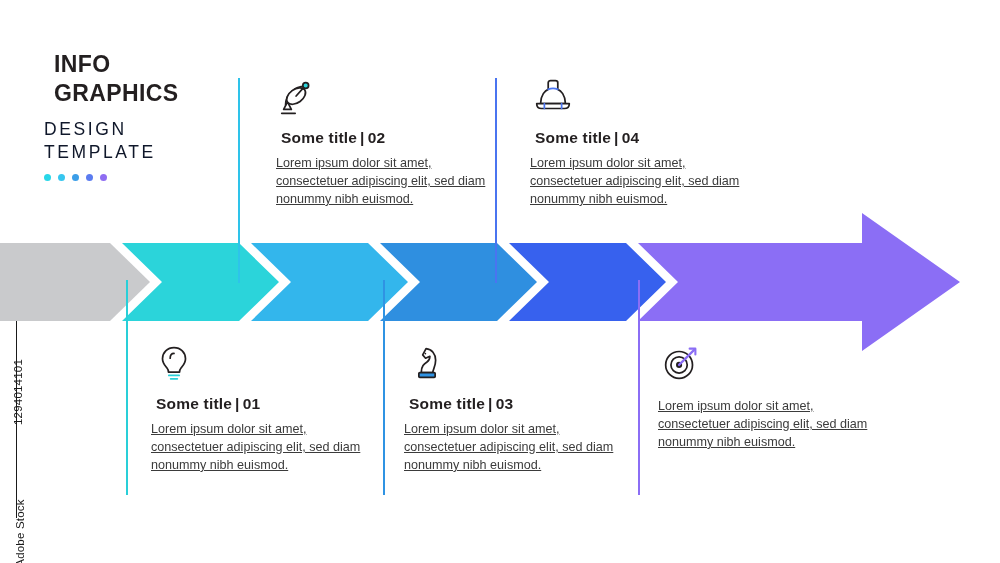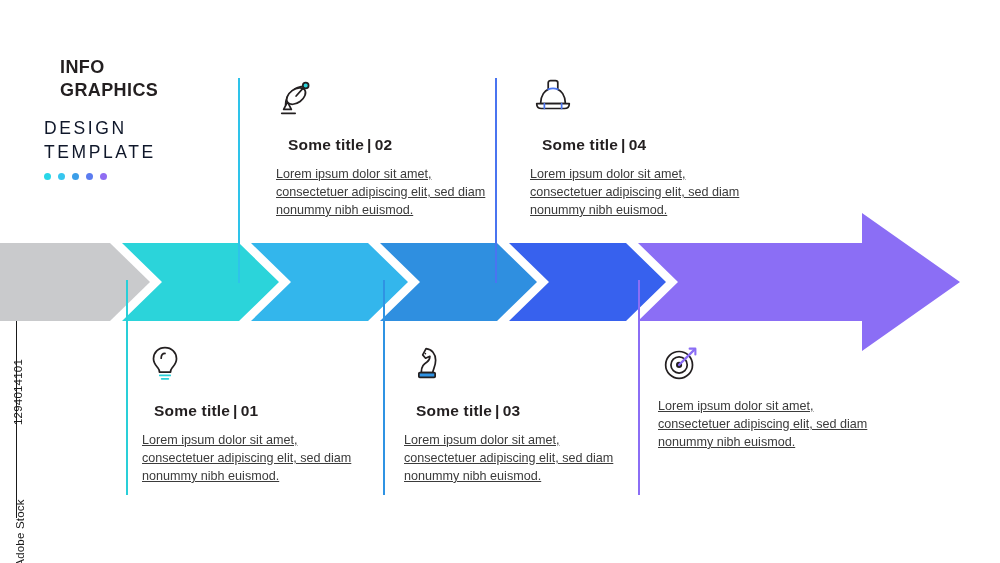--- a/index.html
+++ b/index.html
@@ -50,26 +50,26 @@
   }
 
   
   .title-block {
     position: absolute;
     left: 44px;
     top: 40px;
     width: 230px;
   }
   .title-main {
-    font-size: 18px;
+    font-size: 23px;
     font-weight: bold;
     color: #231f20;
     letter-spacing: .4px;
     line-height: 1.25;
-    margin: 16px;
+    margin: 10px;
   }
   .title-sub {
     font-size: 17.5px;
     color: #0f172a;
     letter-spacing: 2.6px;
     line-height: 1.35;
     margin: 4px 0 0 0;
     font-weight: normal;
   }
   .dots {
@@ -103,21 +103,21 @@
   
   .item {
     position: absolute;
     width: 224px;
   }
   .item .icon {
     width: 46px;
     height: 46px;
   }
   .item h3 {
-    margin: 12px;
+    margin: 5px;
     font-size: 15.5px;
     font-weight: bold;
     color: #231f20;
     letter-spacing: .2px;
     white-space: nowrap;
   }
   .item h3 .sep {
     color: #231f20;
     font-weight: bold;
     padding: 0 3px;
@@ -204,21 +204,21 @@
       <line x1="15" y1="31" x2="15" y2="36" stroke="#4a74f0"></line>
       <line x1="33" y1="31" x2="33" y2="36" stroke="#4a74f0"></line>
     </svg>
   </span>
   <h3>
     <span>Some title</span><span class="sep">|</span><span>04</span>
   </h3>
   <p>Lorem ipsum dolor sit amet, consectetuer adipiscing elit, sed diam nonummy nibh euismod.</p>
 </div>
 
-<div class="item bottom" style="left:142px; top:340px;">
+<div class="item bottom" style="left:151px; top:340px;">
   <span class="icon">
     <svg viewBox="0 0 48 48" width="46" height="46" fill="none" stroke="#231f20" stroke-width="1.8" stroke-linecap="round" stroke-linejoin="round">
       <path d="M24 8 C17 8, 12 13, 12 19.5 C12 24, 14.5 26.5, 16.5 29 C17.8 30.6, 18.2 32, 18.2 33.5 L29.8 33.5 C29.8 32, 30.2 30.6, 31.5 29 C33.5 26.5, 36 24, 36 19.5 C36 13, 31 8, 24 8 Z" fill="#ffffff"></path>
       <line x1="18.6" y1="37" x2="29.4" y2="37" stroke="#29cfd8"></line>
       <path d="M20.5 40.5 L27.5 40.5" stroke="#29cfd8"></path>
       <path d="M20 19 C20 15.7, 21.8 14, 24 14" stroke="#231f20"></path>
     </svg>
   </span>
   <h3>
     <span>Some title</span><span class="sep">|</span><span>01</span>

